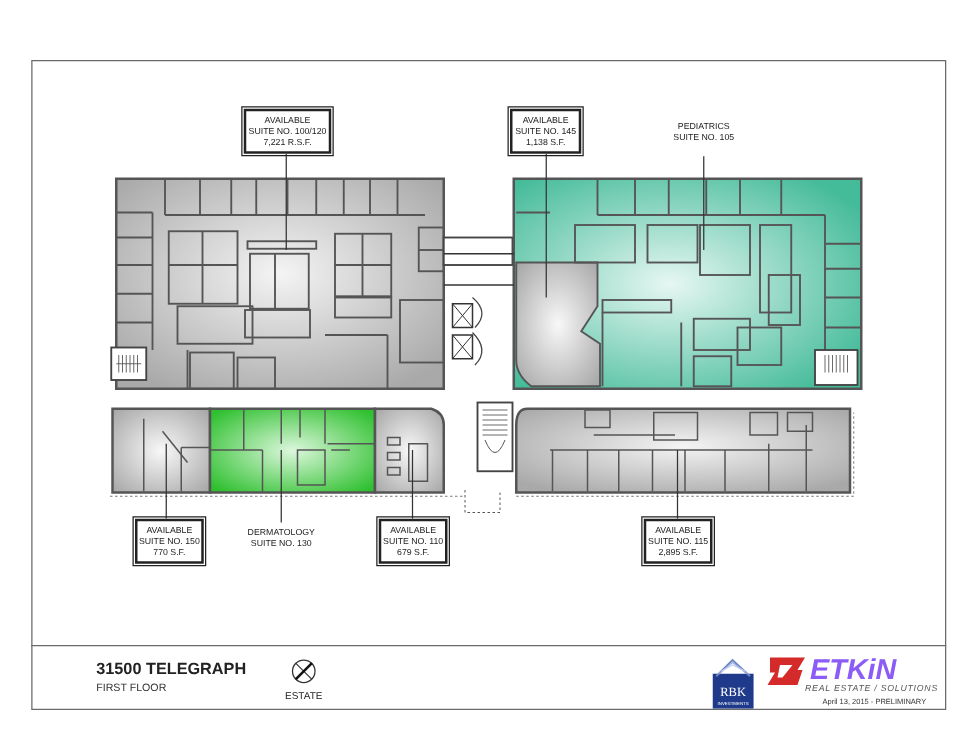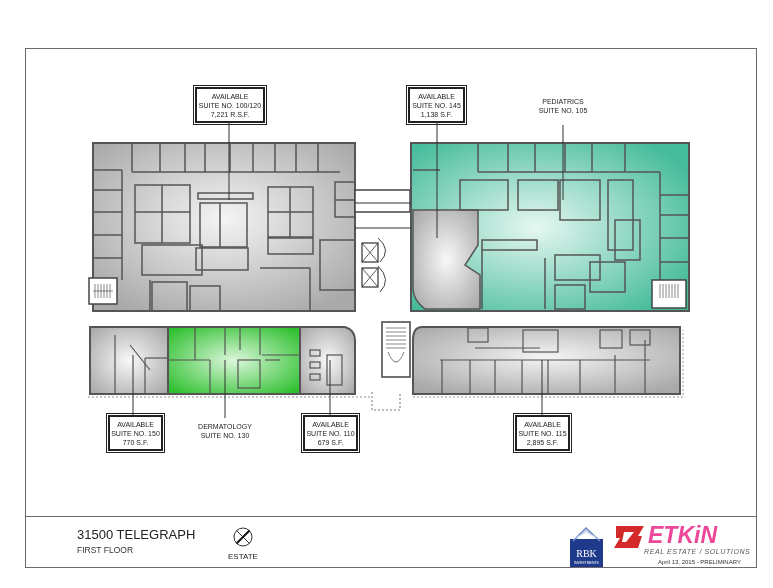--- a/index.html
+++ b/index.html
@@ -3,27 +3,27 @@
   <meta charset="utf-8">
   <style>
     html, body { margin: 0; padding: 0; background: #ffffff; }
     body { width: 773px; height: 588px; position: relative; overflow: hidden; font-family: "Liberation Sans", sans-serif; }
     .frame { position: absolute; left: 25px; top: 48px; width: 732px; height: 520px; border: 1px solid #6a6a6a; box-sizing: border-box; }
     .footer-divider { position: absolute; left: 25px; top: 516px; width: 732px; height: 1px; background: #6a6a6a; }
     svg.plan { position: absolute; left: 0; top: 0; }
     .callout { position: absolute; background: #fff; border: 2px solid #222; outline: 1px solid #222; outline-offset: 1px; text-align: center; font-size: 7px; line-height: 9px; color: #222; box-sizing: border-box; padding-top: 3px; }
     .callout span, .label span { display: block; }
     .label { position: absolute; text-align: center; font-size: 7px; line-height: 9px; color: #222; }
-    .title { position: absolute; left: 77px; top: 527px; font-size: 13px; color: #222; }
+    .title { position: absolute; left: 77px; top: 527px; font-size: 13px; color: #222; font-weight: bold; }
     .subtitle { position: absolute; left: 77px; top: 545px; font-size: 8.5px; color: #333; }
     .north-label { position: absolute; left: 228px; top: 552px; font-size: 8px; color: #222; }
     .north-icon { position: absolute; left: 232px; top: 525px; }
     .rbk { position: absolute; left: 570px; top: 525px; width: 33px; height: 42px; }
     .etkin-logo { position: absolute; left: 612px; top: 524px; }
-    .etkin-word { position: absolute; left: 648px; top: 522px; font-size: 23px; font-weight: bold; font-style: italic; color: #ec4899; letter-spacing: 0px; }
+    .etkin-word { position: absolute; left: 648px; top: 522px; font-size: 23px; font-weight: bold; font-style: italic; color: #8b5cf6; letter-spacing: 0px; }
     .etkin-tag { position: absolute; left: 644px; top: 548px; font-size: 7px; font-style: italic; color: #555; letter-spacing: 0.6px; }
     .date-note { position: absolute; left: 658px; top: 559px; font-size: 6px; color: #333; }
   </style>
 </head>
 <body>
 
 <div class="frame"></div>
 <div class="footer-divider"></div>
 
 <svg class="plan" width="773" height="588">

